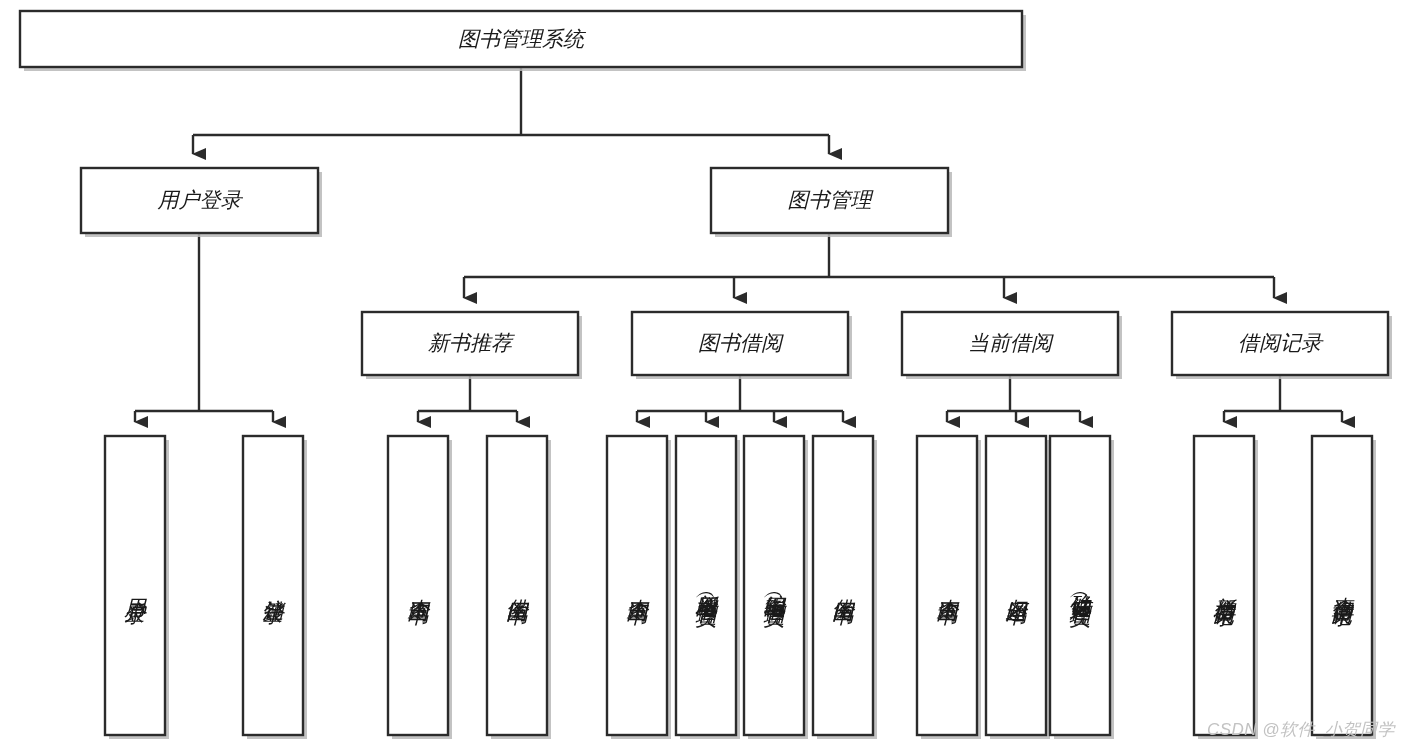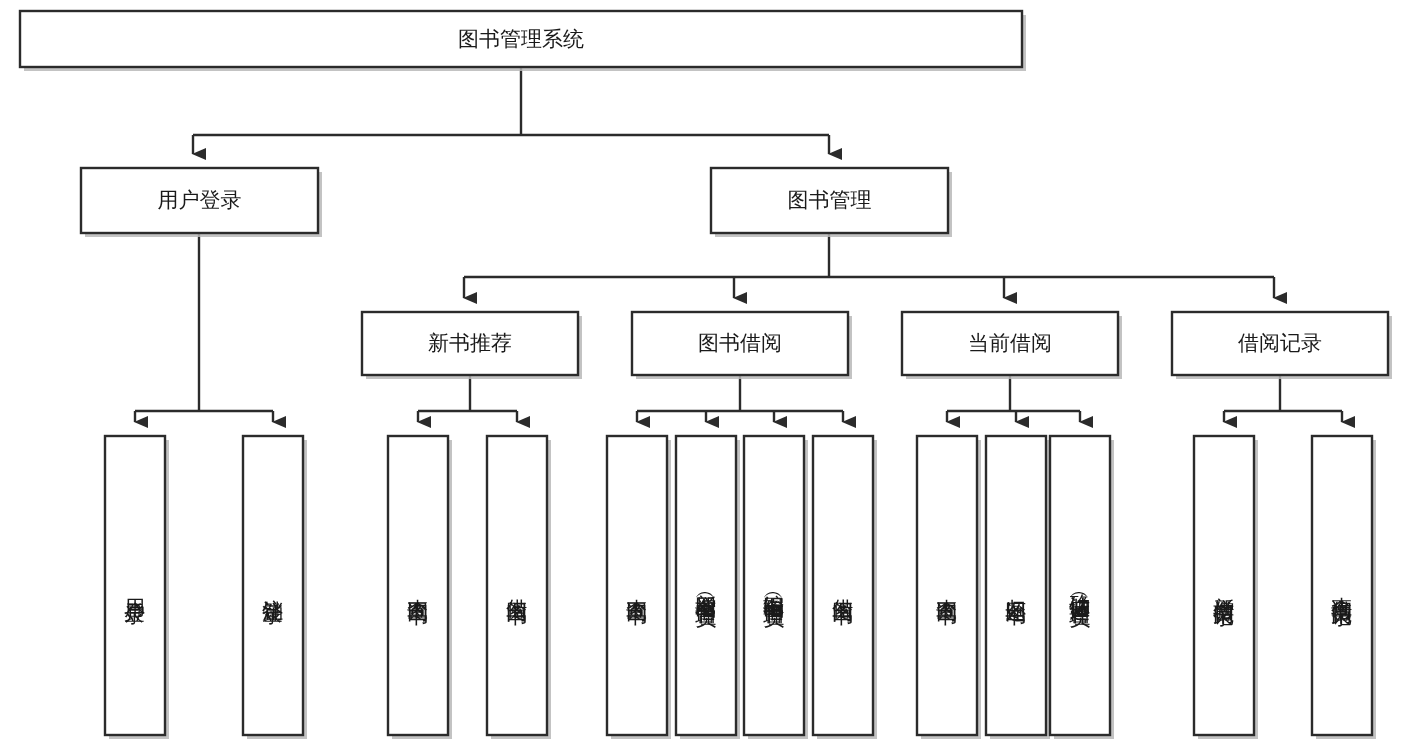--- a/index.html
+++ b/index.html
@@ -9,20 +9,21 @@
   }
   body {
     font-family: "Liberation Sans", "DejaVu Sans", sans-serif;
   }
   #stage {
     position: relative;
     width: 1405px;
     height: 747px;
     background: #ffffff;
     overflow: hidden;
+    font-style: italic;
   }
   #diagram-svg {
     position: absolute;
     left: 0;
     top: 0;
   }
   .node-rect {
     fill: #ffffff;
     stroke: #2b2b2b;
     stroke-width: 2.4;
@@ -234,13 +235,14 @@
       <div class="leaf-label-wrap" style="left: 676px; top: 436px; width: 60px; height: 299px;">新增图书（管理员）</div>
       <div class="leaf-label-wrap" style="left: 744px; top: 436px; width: 60px; height: 299px;">编辑图书（管理员）</div>
       <div class="leaf-label-wrap" style="left: 813px; top: 436px; width: 60px; height: 299px;">借阅图书</div>
       <div class="leaf-label-wrap" style="left: 917px; top: 436px; width: 60px; height: 299px;">查询图书</div>
       <div class="leaf-label-wrap" style="left: 986px; top: 436px; width: 60px; height: 299px;">归还图书</div>
       <div class="leaf-label-wrap" style="left: 1050px; top: 436px; width: 60px; height: 299px;">确认归还（管理员）</div>
       <div class="leaf-label-wrap" style="left: 1194px; top: 436px; width: 60px; height: 299px;">新增借阅记录</div>
       <div class="leaf-label-wrap" style="left: 1312px; top: 436px; width: 60px; height: 299px;">查询借阅记录</div>
     </div>
 
+  <div class="watermark">CSDN @软件_小贺同学</div>
 </div>
 
 </body></html>

